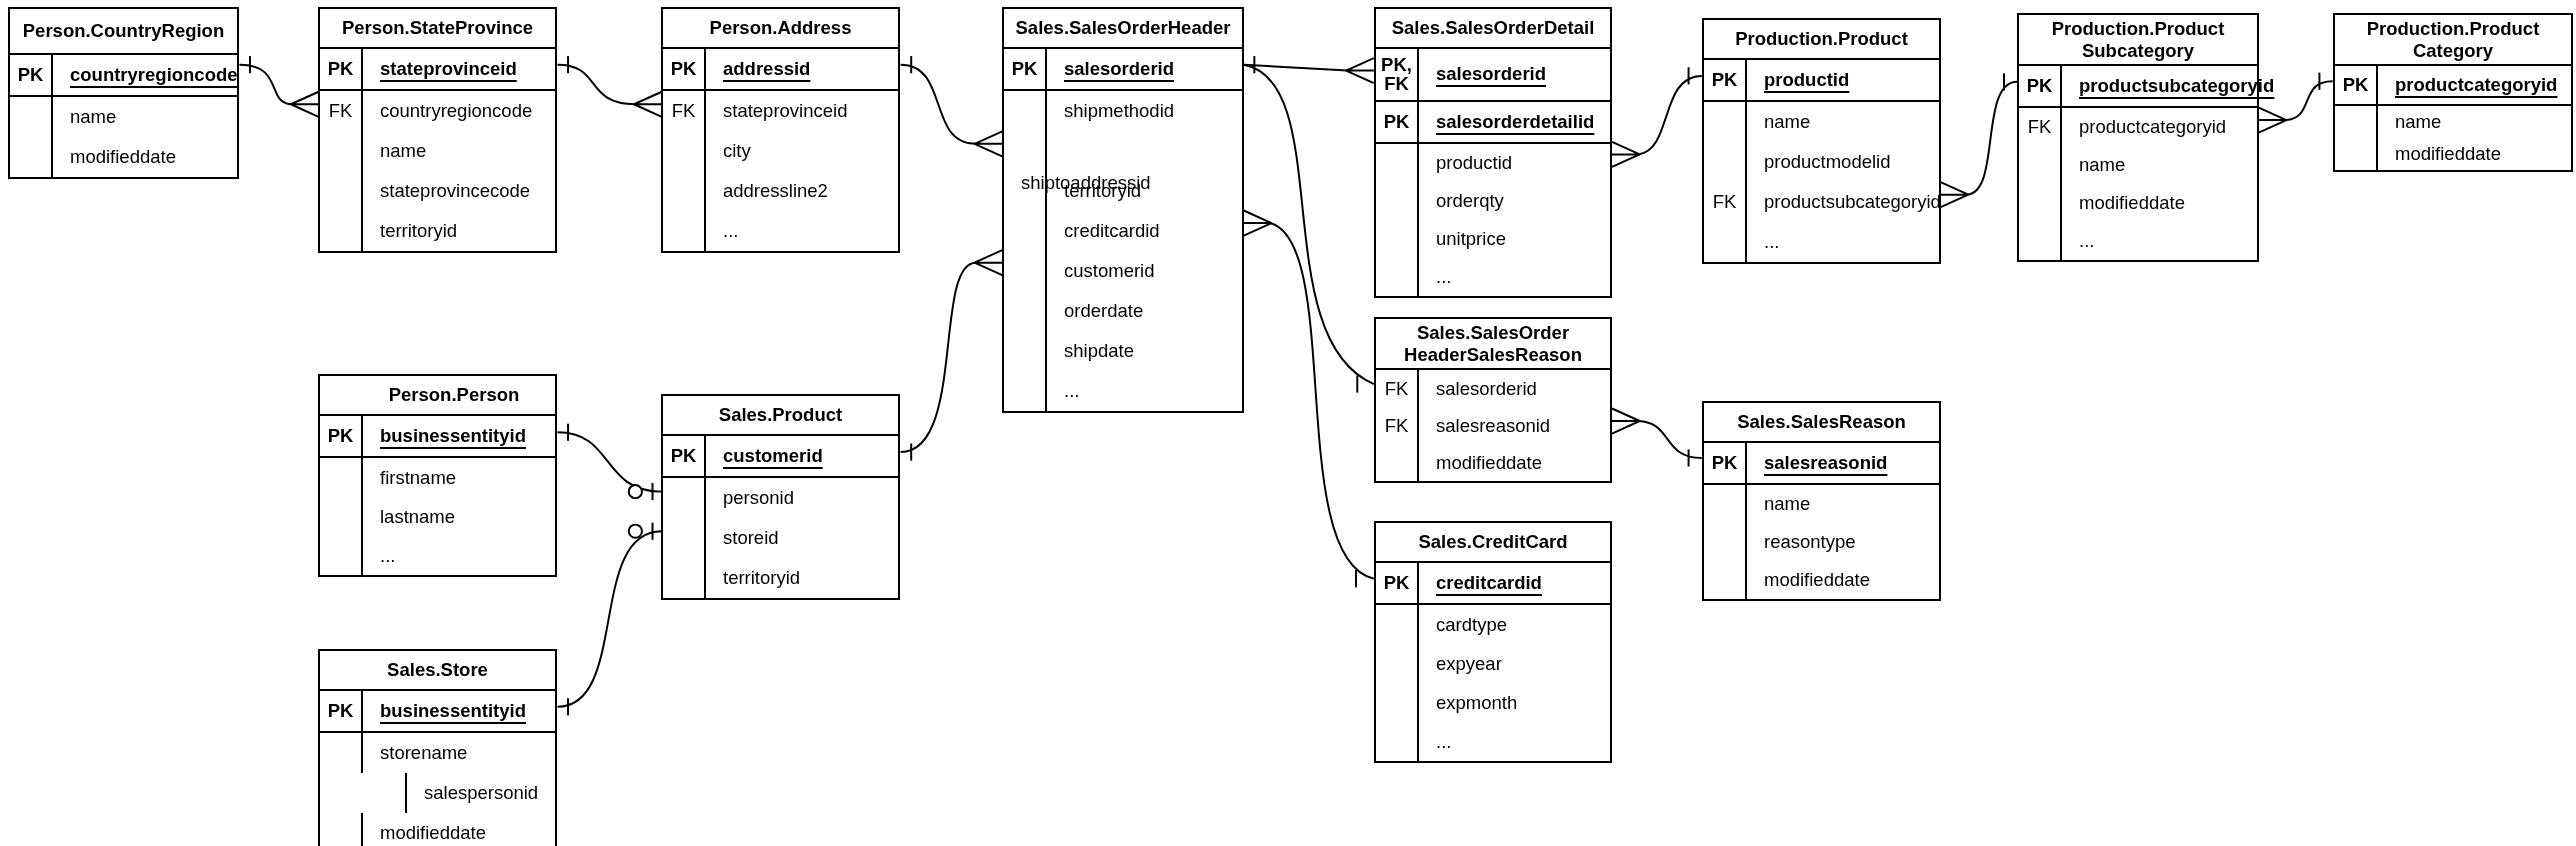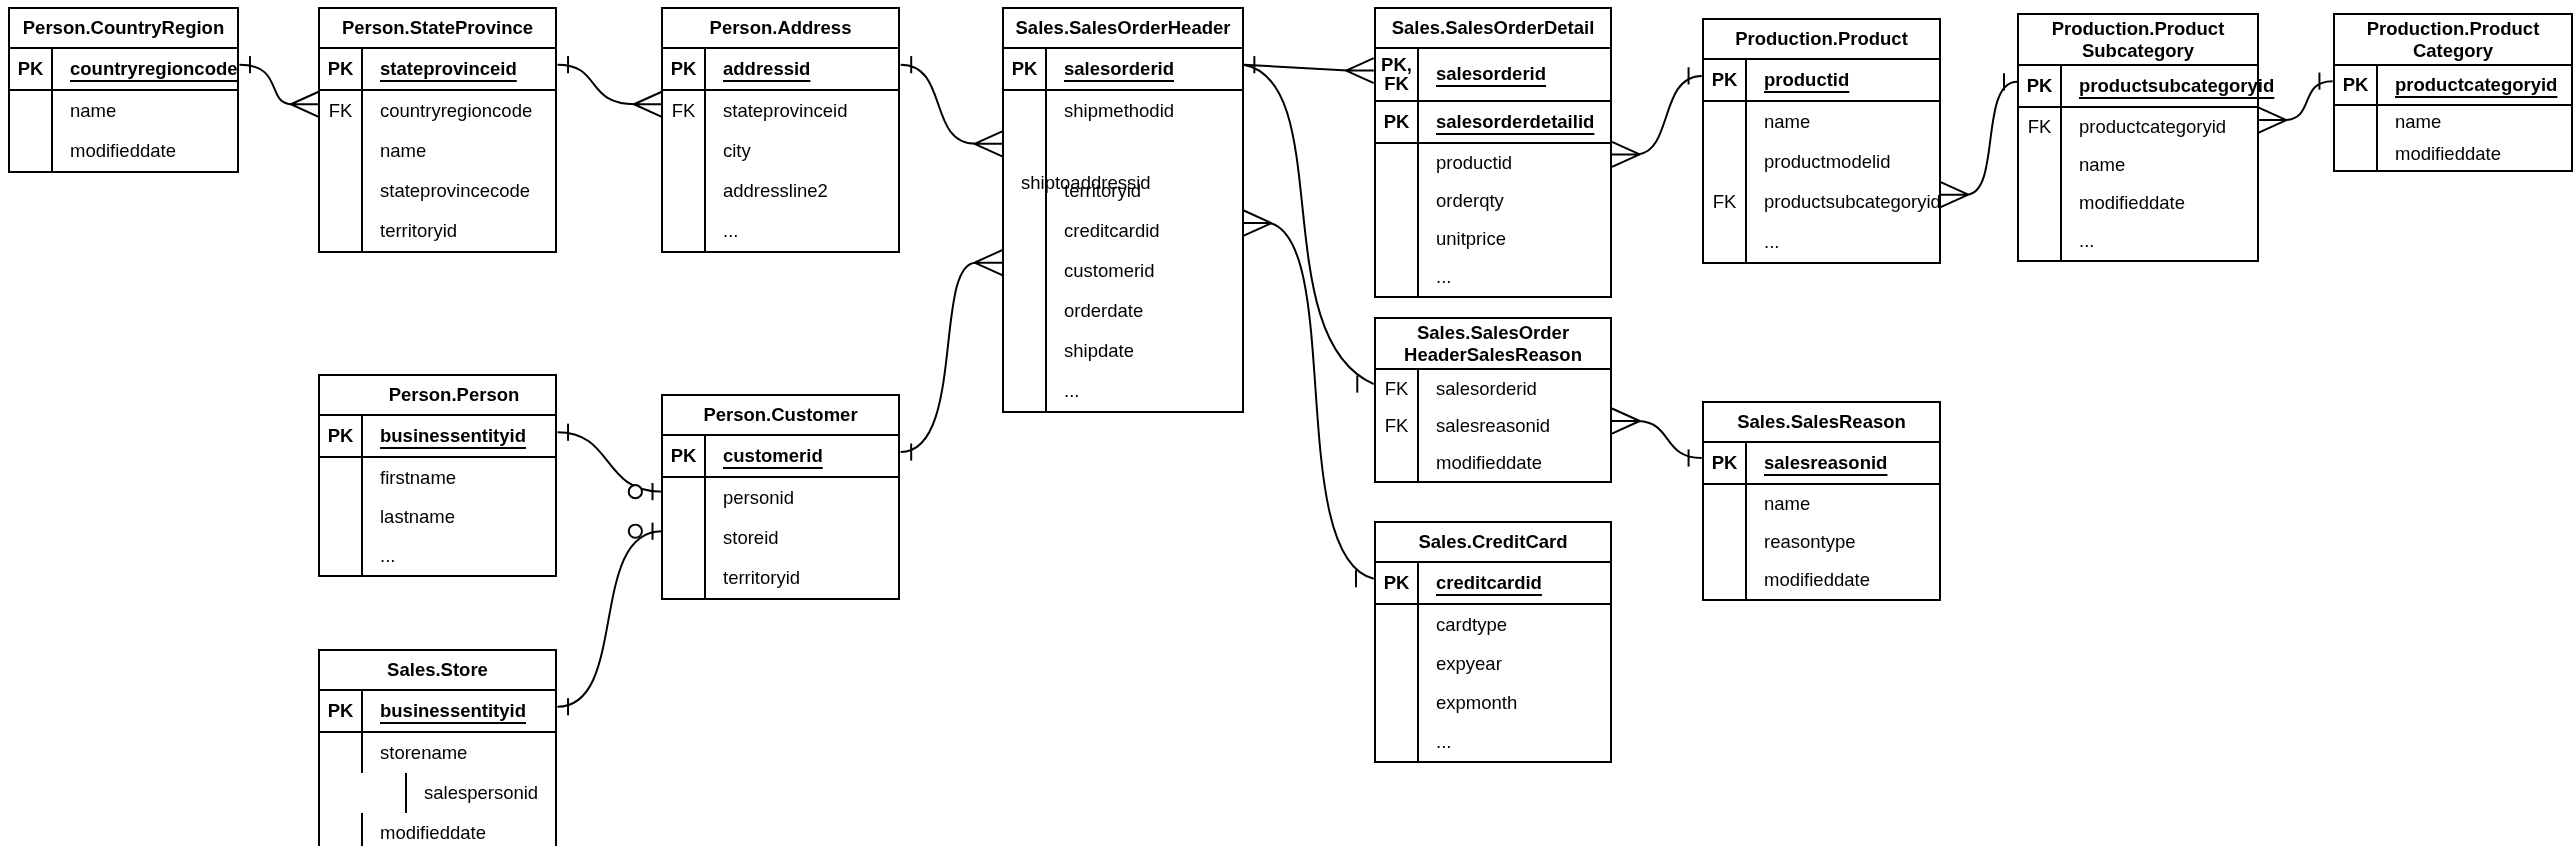--- a/index.html
+++ b/index.html
@@ -111,21 +111,21 @@
         <circle cx="962" cy="745" r="10"></circle>
       </g>
       <g>
         <path d="M844,1071 C952,1071 890,805 1002,805"></path>
         <line x1="860" y1="1058" x2="860" y2="1084"></line>
         <line x1="988" y1="792" x2="988" y2="818"></line>
         <circle cx="962" cy="805" r="10"></circle>
       </g>
     </svg>
 <div class="table" style="left: 8px; top: 6.6px; width: 231px;">
-      <div class="title" style="height: 38px; border-radius: 13px;">
+      <div class="title" style="height: 44px; border-radius: 13px;">
         <div>Person.CountryRegion</div>
       </div>
       <div class="section">
         <div class="row" style="height: 40px;">
           <div class="key bold">PK</div>
           <div class="field pk">countryregioncode</div>
         </div>
       </div>
       <div class="section">
         <div class="row" style="height: 40px;">
@@ -452,21 +452,21 @@
           <div class="field">lastname</div>
         </div>
         <div class="row" style="height: 39px;">
           <div class="key"></div>
           <div class="field">...</div>
         </div>
       </div>
     </div>
     <div class="table" style="left: 661px; top: 394px; width: 239px;">
       <div class="title" style="height: 38px;">
-        <div>Person.Customer</div>
+        <div>Sales.Product</div>
       </div>
       <div class="section">
         <div class="row" style="height: 40px;">
           <div class="key bold">PK</div>
           <div class="field pk">customerid</div>
         </div>
       </div>
       <div class="section">
         <div class="row" style="height: 40px;">
           <div class="key"></div>

